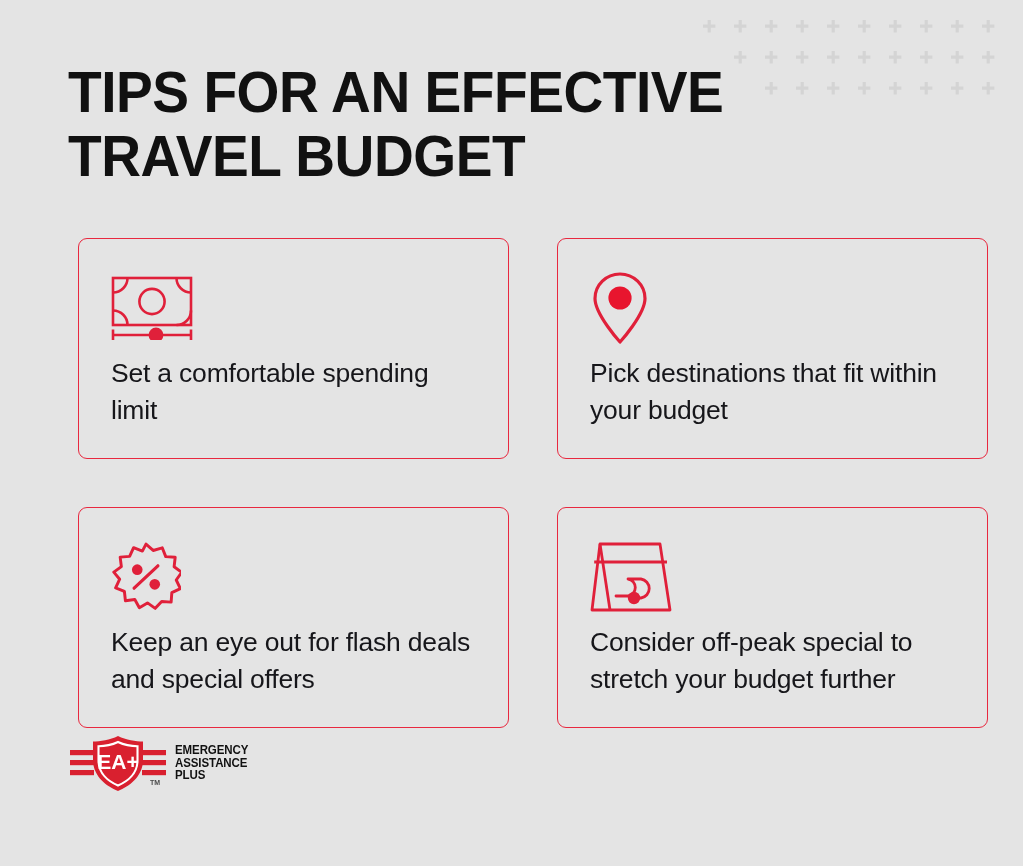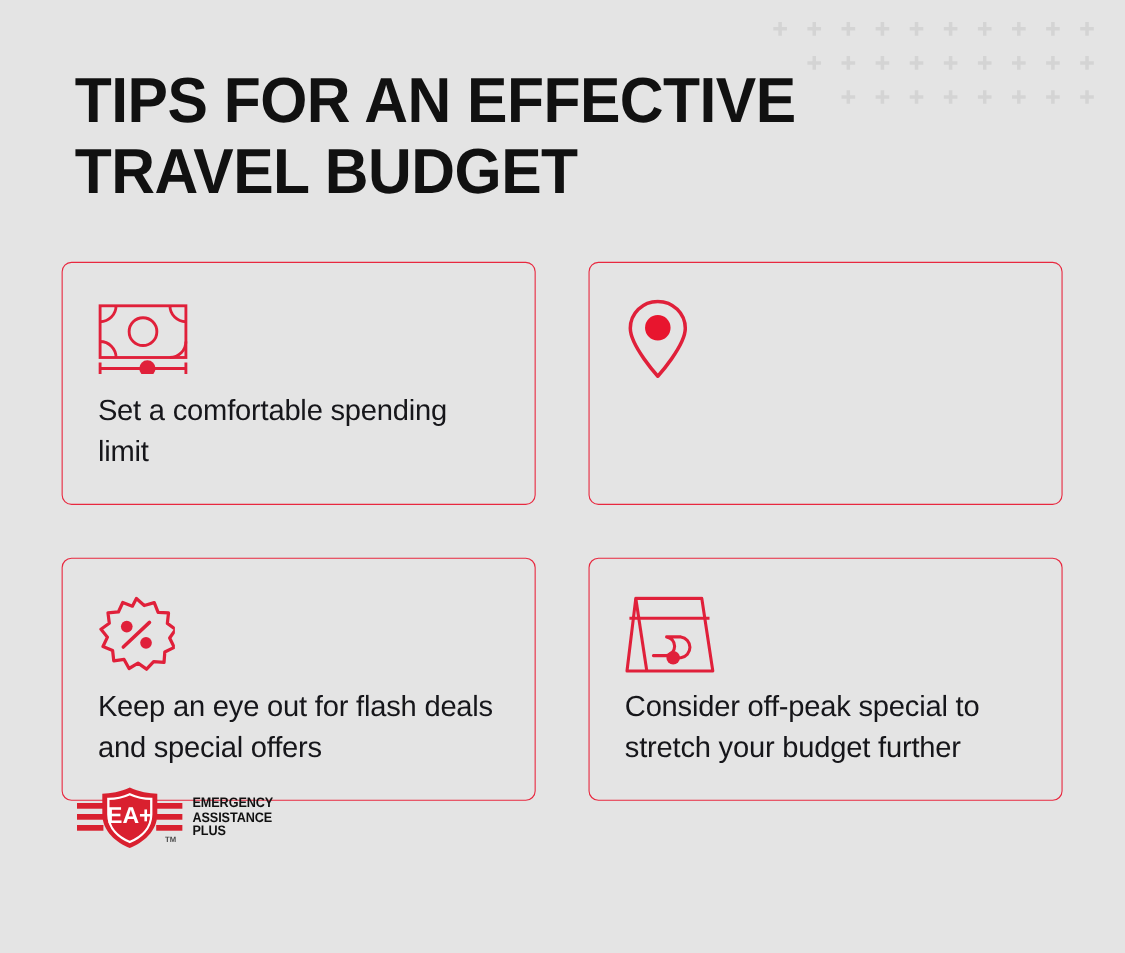--- a/index.html
+++ b/index.html
@@ -39,21 +39,21 @@
     letter-spacing: -0.5px;
     color: #111111;
     text-transform: uppercase;
     transform: scaleX(0.95);
     transform-origin: left top;
   }
 
   
   #card-grid {
     position: absolute;
-    left: 56px;
+    left: 78px;
     top: 238px;
     width: 897px;
     display: grid;
     grid-template-columns: 431px 431px;
     grid-template-rows: 221px 221px;
     column-gap: 29px;
     row-gap: 31px;
     gap: 48px;
   }
 
@@ -77,21 +77,21 @@
     line-height: 37px;
     color: #16161a;
     letter-spacing: -0.2px;
     margin-top: 8px;
   }
 
   
   #logo-lockup {
     position: absolute;
     left: 70px;
-    top: 712px;
+    top: 732px;
     display: flex;
     align-items: center;
     gap: 9px;
   }
 
   #logo-wordmark {
     font-family: "Liberation Sans Narrow", "Liberation Sans", sans-serif;
     font-weight: 700;
     font-size: 12.5px;
     line-height: 12.6px;
@@ -167,20 +167,21 @@
     <p class="card-text">Set a comfortable spending limit</p>
   </div>
 
   <div class="tip-card">
     <div class="card-icon">
       <svg width="60" height="72" viewBox="0 0 60 72" xmlns="http://www.w3.org/2000/svg">
         <path d="M30,70 C30,70 55,42.5 55,26.5 C55,12.9 43.8,2 30,2 C16.2,2 5,12.9 5,26.5 C5,42.5 30,70 30,70 Z" fill="none" stroke="#e0203a" stroke-width="3.2" stroke-linejoin="round"></path>
         <circle cx="30" cy="26" r="11.6" fill="#e8152e"></circle>
       </svg>
     </div>
+    <p class="card-text">Pick destinations that fit within your budget</p>
   </div>
 
   <div class="tip-card">
     <div class="card-icon">
       <svg width="70" height="70" viewBox="0 0 100 100" xmlns="http://www.w3.org/2000/svg">
         <path d="M50,3 L60.2,12.1 L73.2,8.3 L78.2,20.9 L91.7,21.8 L90.2,35.3 L101,43.2 L93.2,54.3
                  L99.1,66.5 L86.9,72.4 L85.9,85.9 L72.4,84.9 L63.2,94.8 L52.1,87 L40.5,93.9
                  L34,82.1 L20.6,83.9 L19.1,70.4 L6.6,65.4 L12.4,53.2 L4,43 L14.8,35.1 L13.1,21.6
                  L26.6,20.5 L32.3,8.2 L44.8,13 Z" fill="none" stroke="#e0203a" stroke-width="4.2" stroke-linejoin="round"></path>
         <line x1="33" y1="66" x2="67" y2="34" stroke="#e0203a" stroke-width="4.6" stroke-linecap="round"></line>

